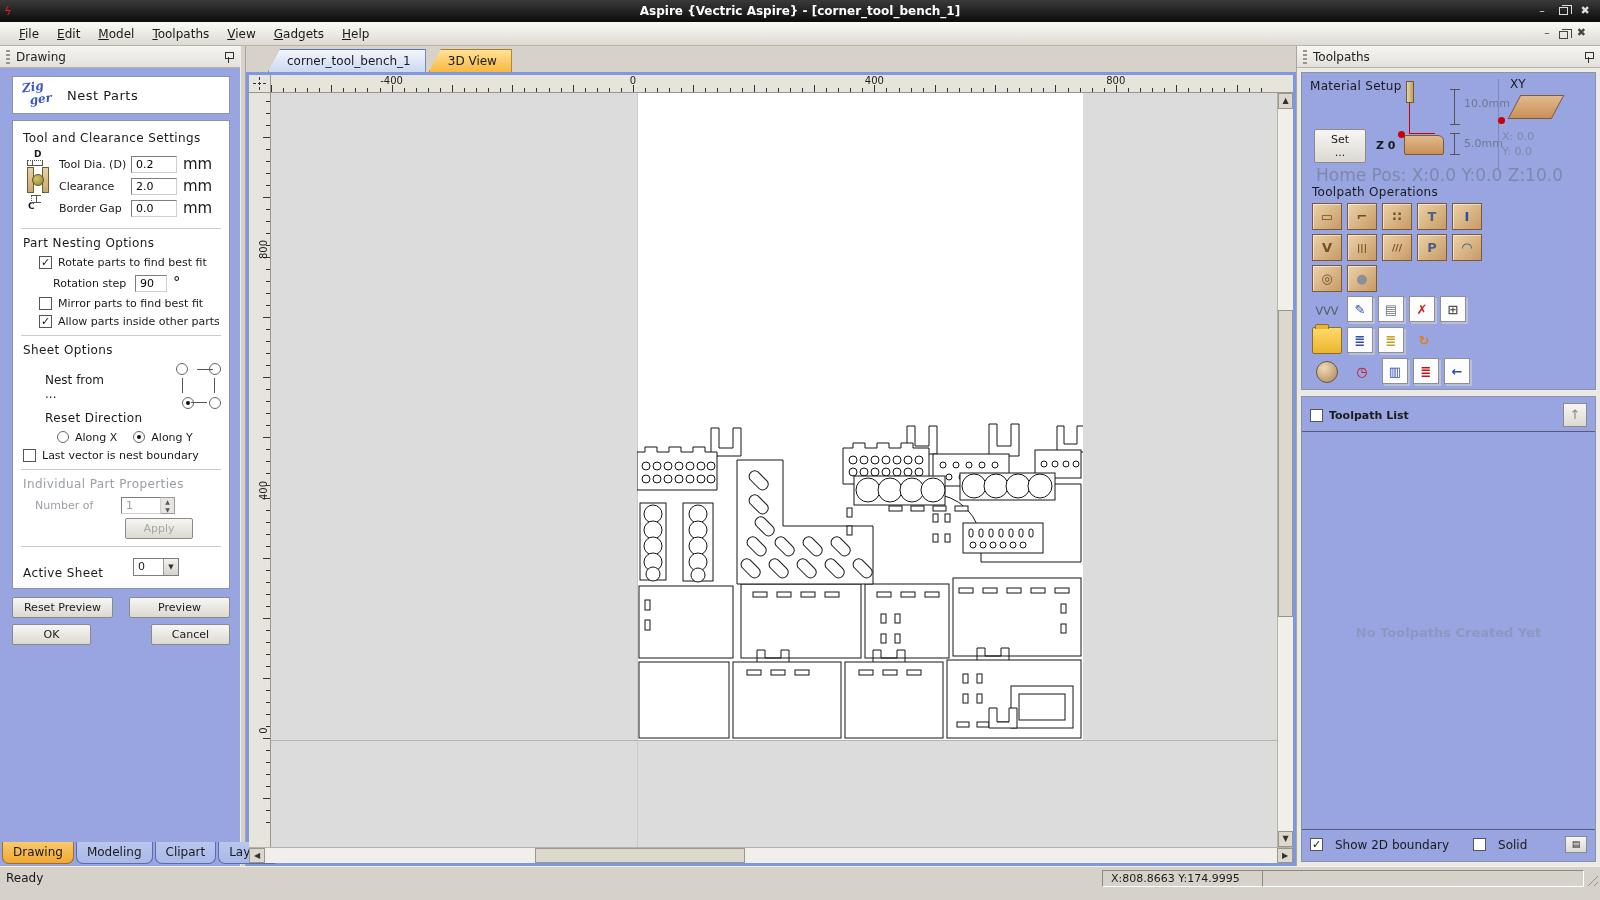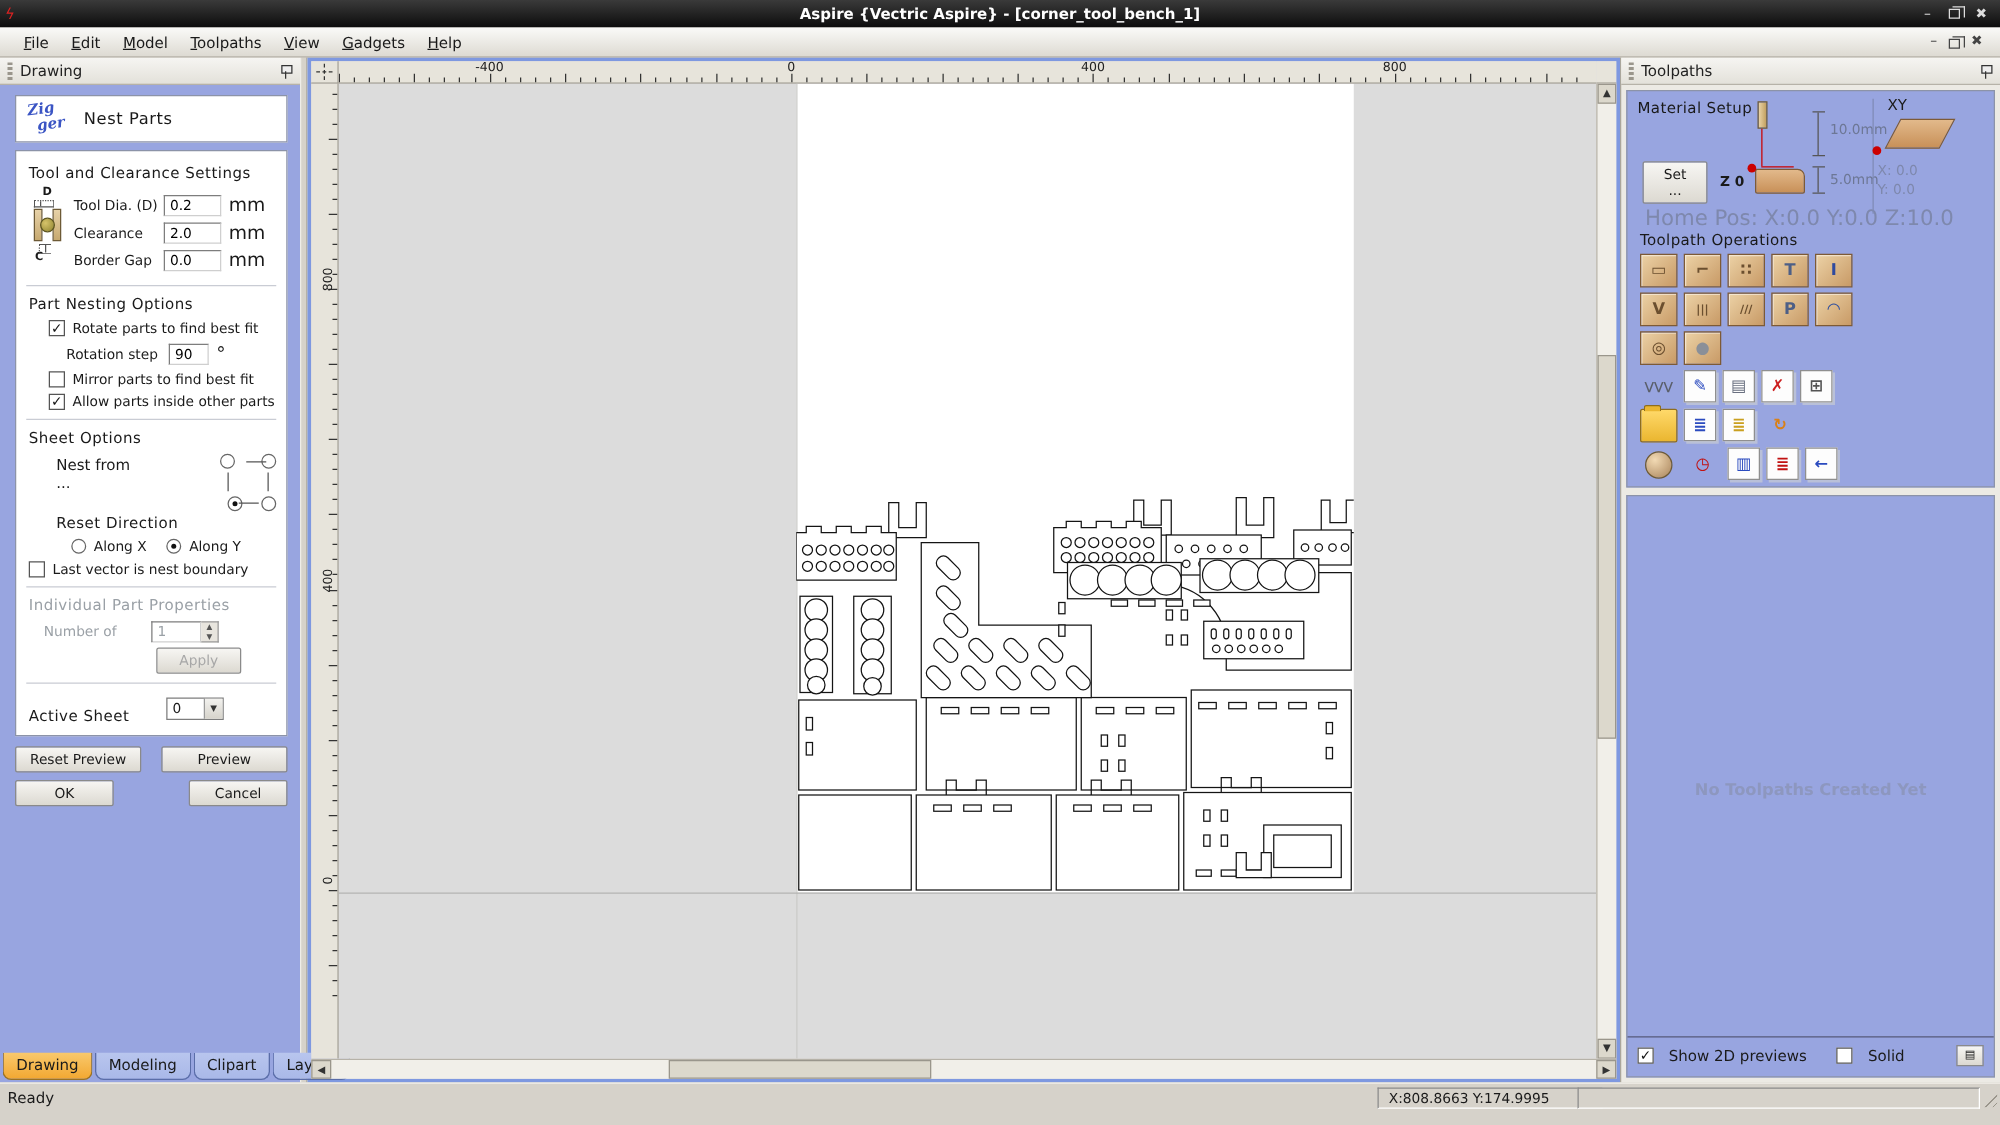--- a/index.html
+++ b/index.html
@@ -67,21 +67,21 @@
   .viseicon .dim { position:absolute; border-left:1px dotted #555; }
 
   .cbrow { display:flex; align-items:center; margin:5px 0 5px 18px; }
   .cbrow.noind { margin-left:2px; }
   .cb { width:13px; height:13px; border:1px solid #555; background:#fff; font-size:11px;
     line-height:11px; text-align:center; font-weight:bold; color:#111; flex:none; }
   .cb + span, .rad + span { margin-left:6px; font-size:11px; }
   .rad { width:12px; height:12px; border:1px solid #666; border-radius:50%; background:#fff; position:relative; flex:none;}
   .rad.on::after { content:""; position:absolute; left:3px; top:3px; width:4px; height:4px; border-radius:50%; background:#111; }
 
-  .nestfrom { display:flex; margin:2px 0 2px 0; align-items:flex-start;gap:44px;}
+  .nestfrom { display:flex; margin:2px 0 2px 0; align-items:center;gap:44px;}
   .nf-grid { margin-left:14px; position:relative; width:46px; height:46px; }
   .nf-grid .rad { position:absolute; }
   .nf-line { position:absolute; background:#555; }
 
   .disrow { color:#9aa0a6; }
   .spinbox { display:flex; }
   .spin-btns { width:14px; height:17px; display:flex; flex-direction:column; border:1px solid #9a9a9a; border-left:none; background:#e8e5de;}
   .spin-btns span { flex:1; font-size:6px; line-height:7px; text-align:center; color:#555;}
   .btn { background:linear-gradient(#f7f6f3,#dcd9d1); border:1px solid #8a8a8a; border-radius:2px;
     font-size:11px; padding:3px 10px; text-align:center; }
@@ -363,20 +363,24 @@
           <span class="ltab">Modeling</span>
           <span class="ltab">Clipart</span>
           <span class="ltab">Layers</span>
         </div>
     </div>
   </div>
 
   <div class="split"></div>
 
   <div class="canvas-col">
+    <div class="doc-tabs" id="doc-tabs">
+        <span class="dtab">corner_tool_bench_1</span>
+        <span class="dtab orange">3D View</span>
+      </div>
     <div class="mdi">
       <div class="ruler-row">
         <div class="corner"></div>
         <div class="hruler" id="hruler">
             <span class="tick" style="left: -0.1px; height: 7px;"></span>
             <span class="tick" style="left: 11.97px; height: 4px;"></span>
             <span class="tick" style="left: 24.04px; height: 4px;"></span>
             <span class="tick" style="left: 36.11px; height: 4px;"></span>
             <span class="tick" style="left: 48.18px; height: 4px;"></span>
             <span class="tick" style="left: 60.25px; height: 7px;"></span>
@@ -814,24 +818,29 @@
               <span class="op ball" style="color: rgb(107, 79, 47);"></span>
               <span class="op plain" style="color: rgb(193, 17, 17);">◷</span>
               <span class="op doc" style="color: rgb(43, 75, 191);">▥</span>
               <span class="op doc" style="color: rgb(193, 17, 17);">≣</span>
               <span class="op doc" style="color: rgb(43, 75, 191);">←</span>
             </div>
           </div>
       </div>
       <div class="gapline"></div>
       <div class="bluecard tplist">
+        <div class="tplist-head">
+          <span class="cb"></span>
+          <span class="tplist-title">Toolpath List</span>
+          <span class="uparr">↑</span>
+        </div>
         <div class="tplist-empty">No Toolpaths Created Yet</div>
         <div class="tplist-foot">
           <span class="cb on">✓</span>
-          <span class="flab">Show 2D previews</span>
+          <span class="flab">Show 2D boundary</span>
           <span class="cb"></span>
           <span class="flab" style="margin-right:0">Solid</span>
           <span class="mini-btn">▤</span>
         </div>
       </div>
     </div>
   </div>
 </div>
 
 <div class="statusbar">

